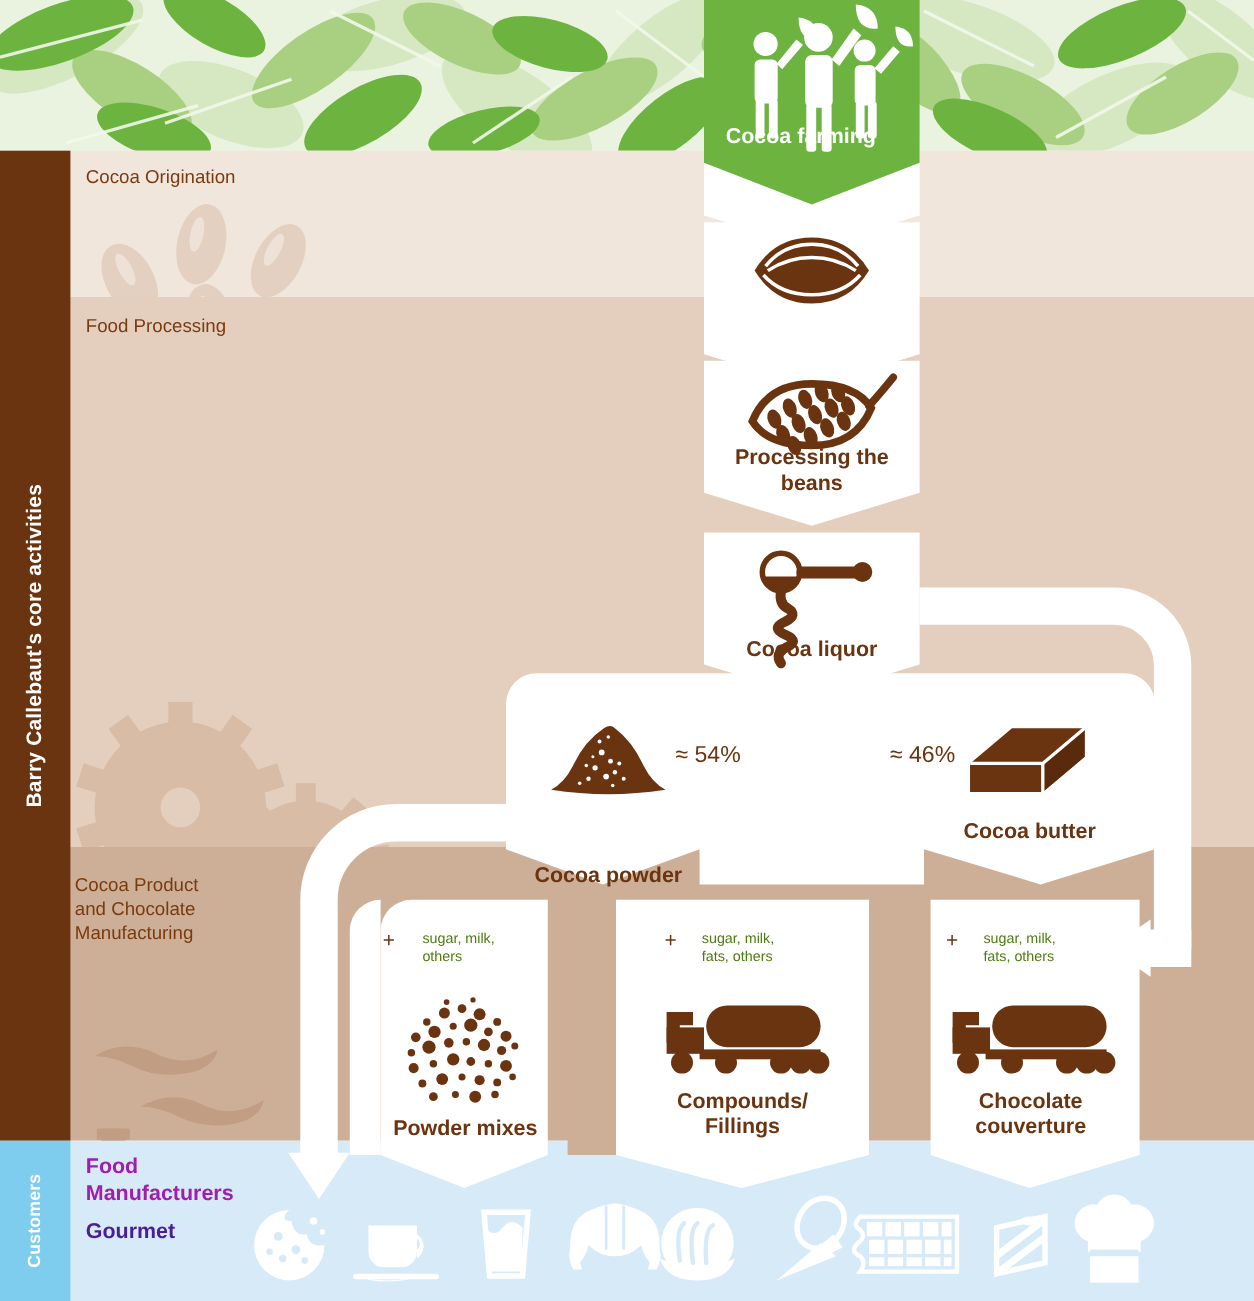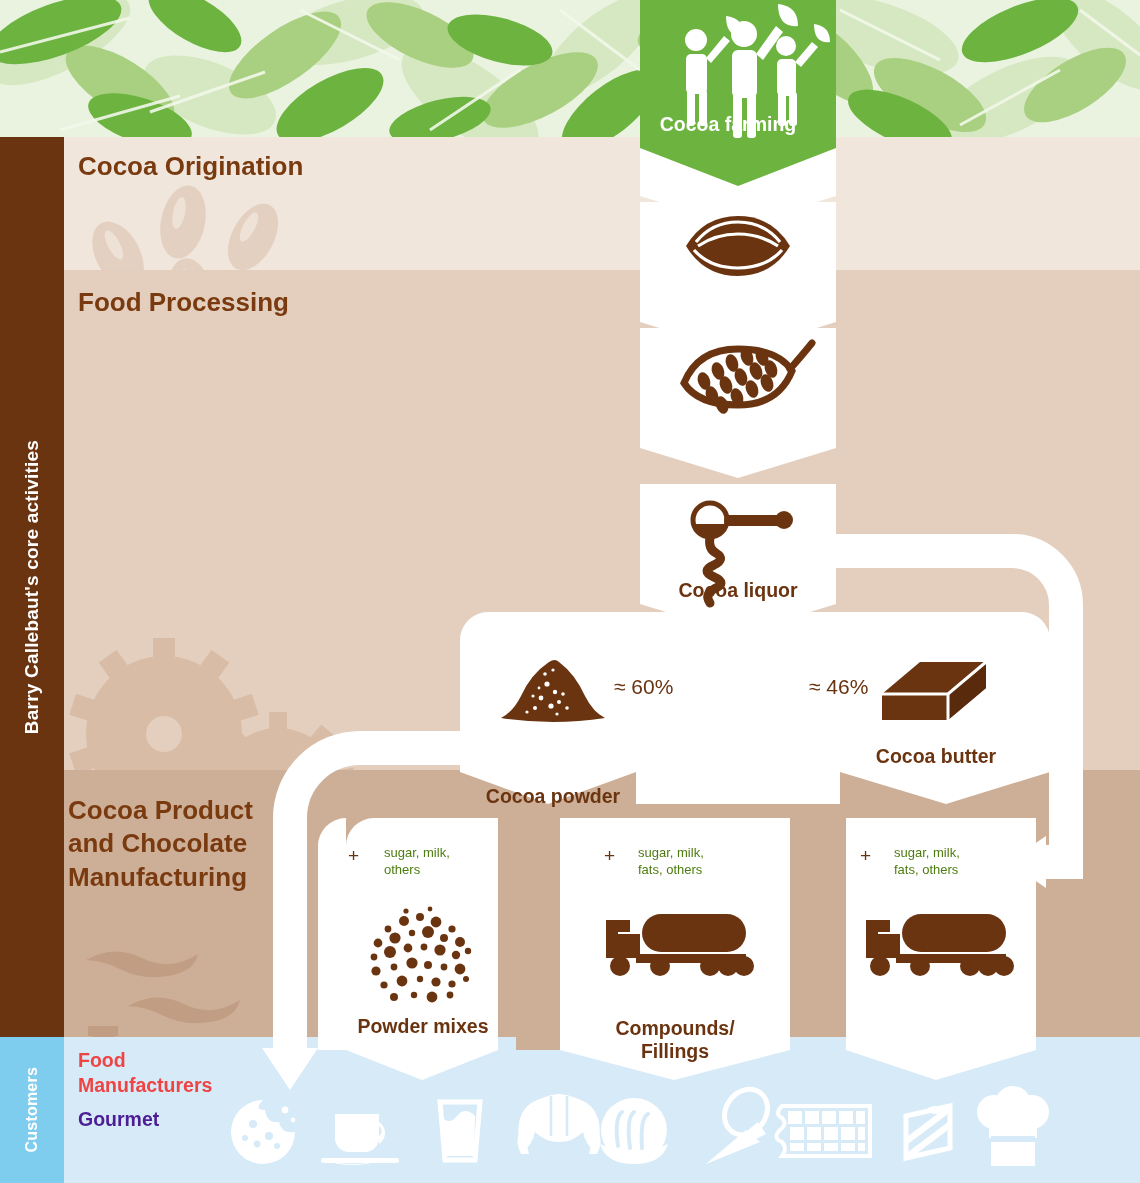--- a/index.html
+++ b/index.html
@@ -22,27 +22,27 @@
     color:#fff;font-weight:bold;letter-spacing:.2px;
   }
   .rail-label span{
     writing-mode:vertical-rl;transform:rotate(180deg);white-space:nowrap;
   }
   #rail-core .rail-label span{font-size:19px;}
   #rail-customers .rail-label span{font-size:16px;}
 
   
   .band-title{
-    color:#7A3A10;font-weight:bold;font-size:26px;line-height:1.28;
+    color:#7A3A10;font-weight:normal;font-size:17px;line-height:1.28;
     white-space:pre-line;
   }
   #title-origination{left:78px;top:150px;}
   #title-processing{left:78px;top:286px;}
   #title-manufacturing{left:68px;top:794px;}
-  #title-foodmfg{left:78px;top:1048px;color:#ef4444;font-weight:bold;font-size:19.5px;line-height:1.28;white-space:pre-line;}
+  #title-foodmfg{left:78px;top:1048px;color:#a21caf;font-weight:bold;font-size:19.5px;line-height:1.28;white-space:pre-line;}
   #title-gourmet{left:78px;top:1108px;color:#4c1d95;font-weight:bold;font-size:19.5px;}
 
   
   .watermark{opacity:1;pointer-events:none;}
 
   
   #flow{left:0;top:0;width:1140px;height:1183px;}
 
   
   .node-label{
@@ -538,36 +538,40 @@
   <div class="abs band-title" id="title-processing">Food Processing</div>
   <div class="abs band-title" id="title-manufacturing">Cocoa Product
 and Chocolate
 Manufacturing</div>
   <div class="abs" id="title-foodmfg">Food
 Manufacturers</div>
   <div class="abs" id="title-gourmet">Gourmet</div>
 
   <div id="green-banner-label">Cocoa farming</div>
 
+  <div class="node-label" style="left:628px;top:405px;width:220px;">Processing the
+beans</div>
   <div class="node-label" style="left:628px;top:579px;width:220px;">Cocoa liquor</div>
   <div class="node-label" style="left:453px;top:745px;width:200px;margin-top:40px;">Cocoa powder</div>
   <div class="node-label" style="left:836px;top:745px;width:200px;">Cocoa butter</div>
 
-  <div class="pct" style="left:614px;top:675px;">≈ 60%</div>
+  <div class="pct" style="left:614px;top:675px;">≈ 54%</div>
   <div class="pct" style="left:796px;top:675px;margin-left:13px;">≈ 46%</div>
 
   <div class="plus-sign" style="left:348px;top:845px;">+</div>
   <div class="plus-row" style="left:384px;top:845px;width:140px;">sugar, milk,
 others</div>
 
   <div class="plus-sign" style="left:604px;top:845px;">+</div>
   <div class="plus-row" style="left:638px;top:845px;width:150px;">sugar, milk,
 fats, others</div>
 
   <div class="plus-sign" style="left:860px;top:845px;">+</div>
   <div class="plus-row" style="left:894px;top:845px;width:150px;">sugar, milk,
 fats, others</div>
 
   <div class="node-label" style="left:330px;top:1015px;width:186px;">Powder mixes</div>
-  <div class="node-label" style="left:570px;top:990px;width:210px;margin-top:27px;">Compounds/
+  <div class="node-label" style="left:570px;top:990px;width:210px;">Compounds/
 Fillings</div>
+  <div class="node-label" style="left:842px;top:990px;width:190px;">Chocolate
+couverture</div>
 
 </div>
 
 </body></html>

